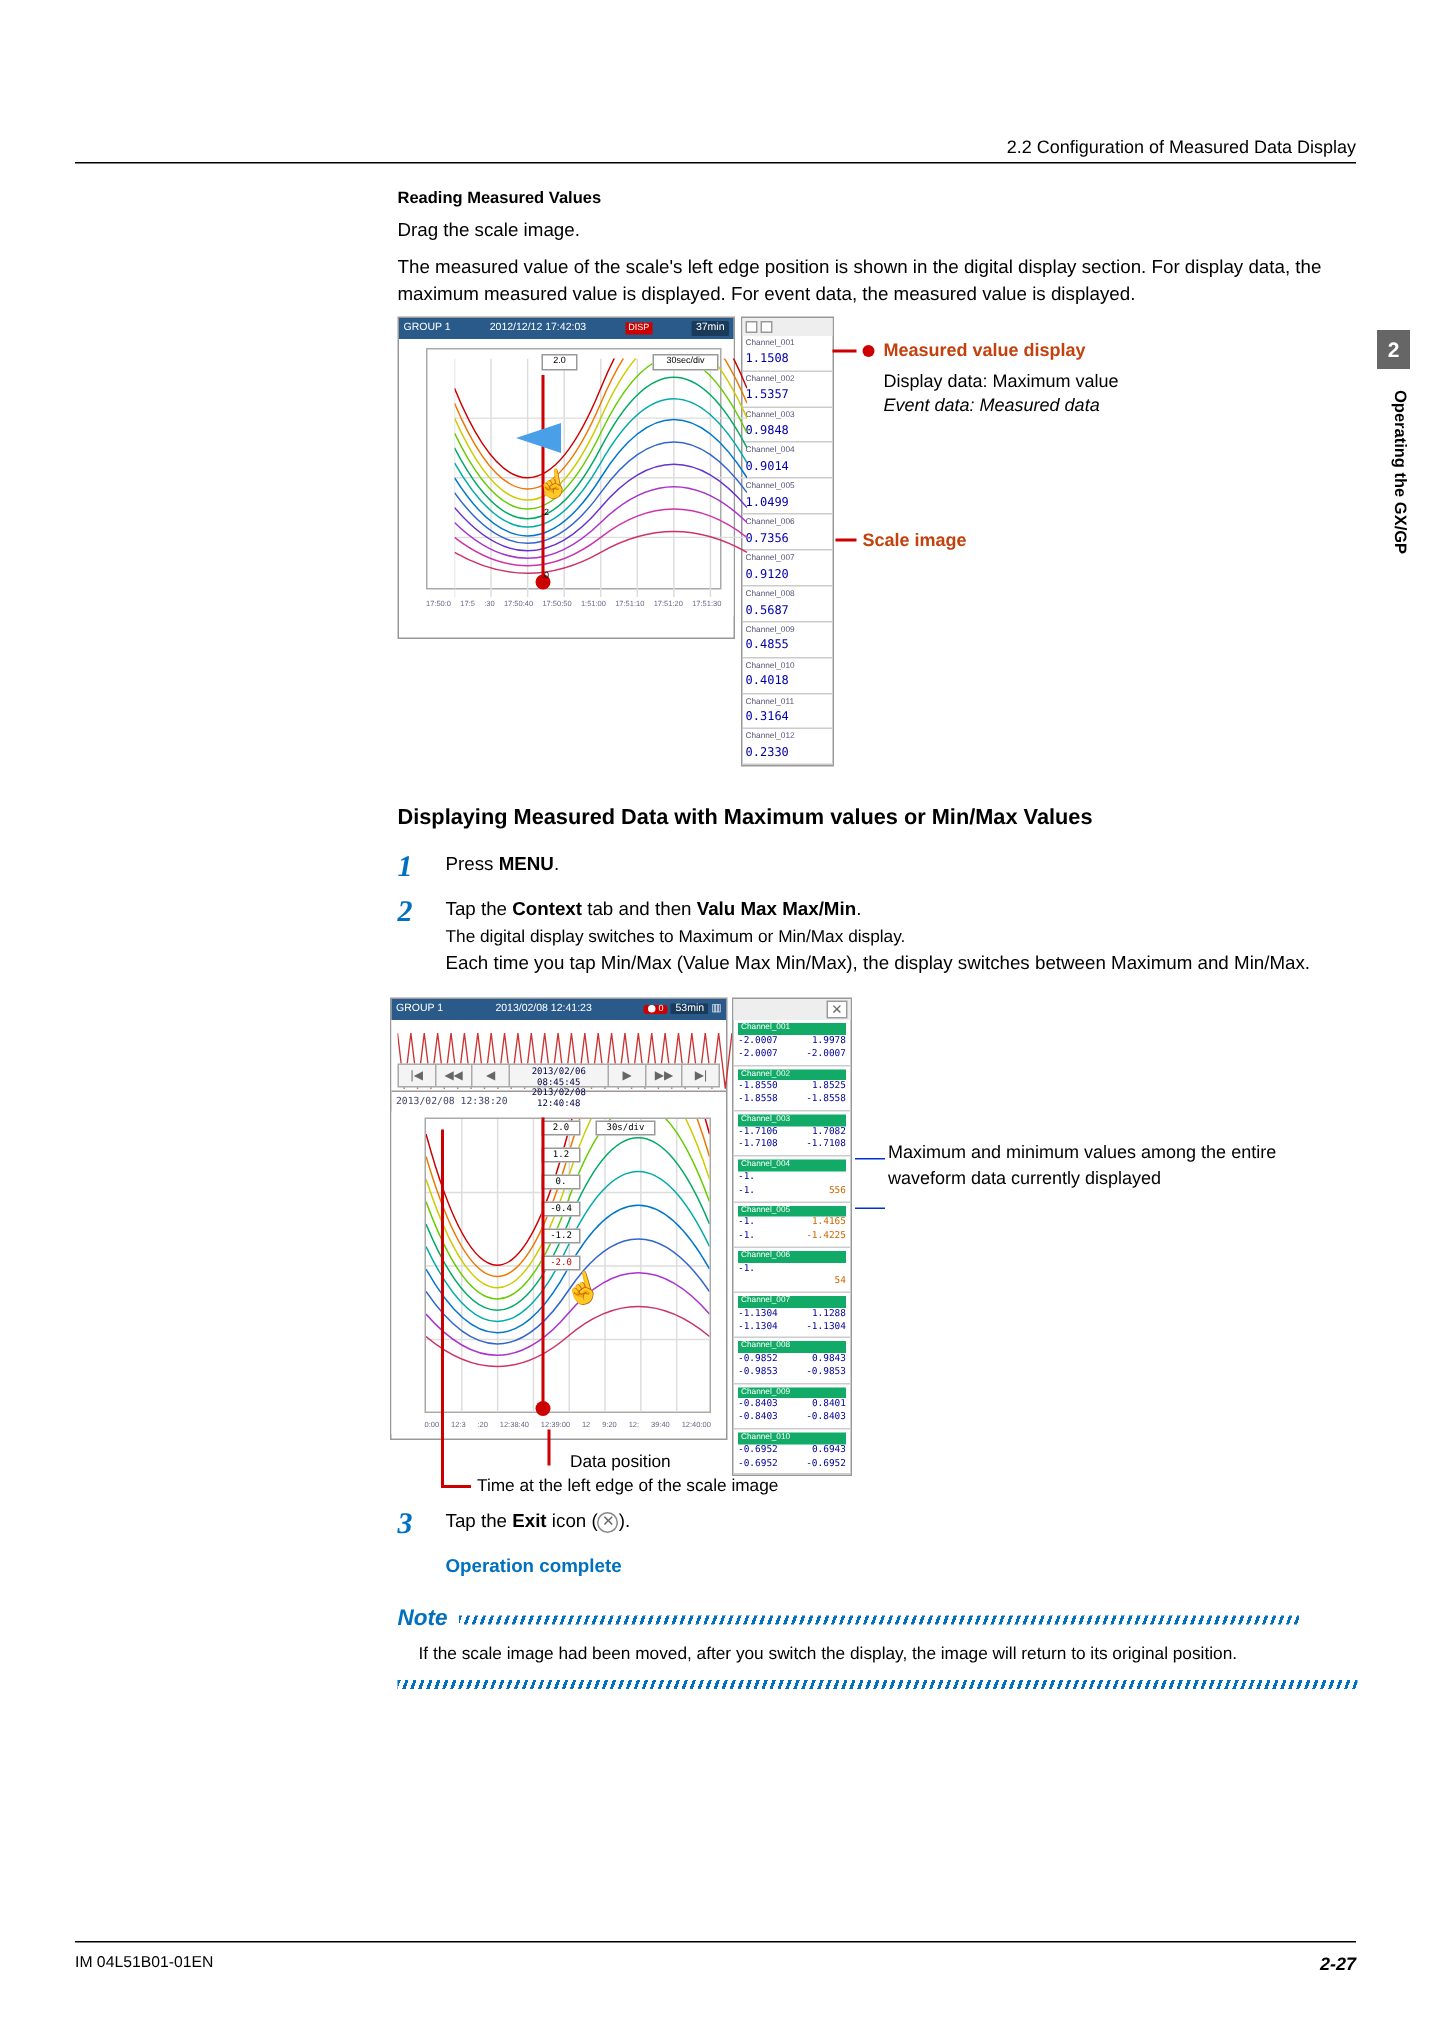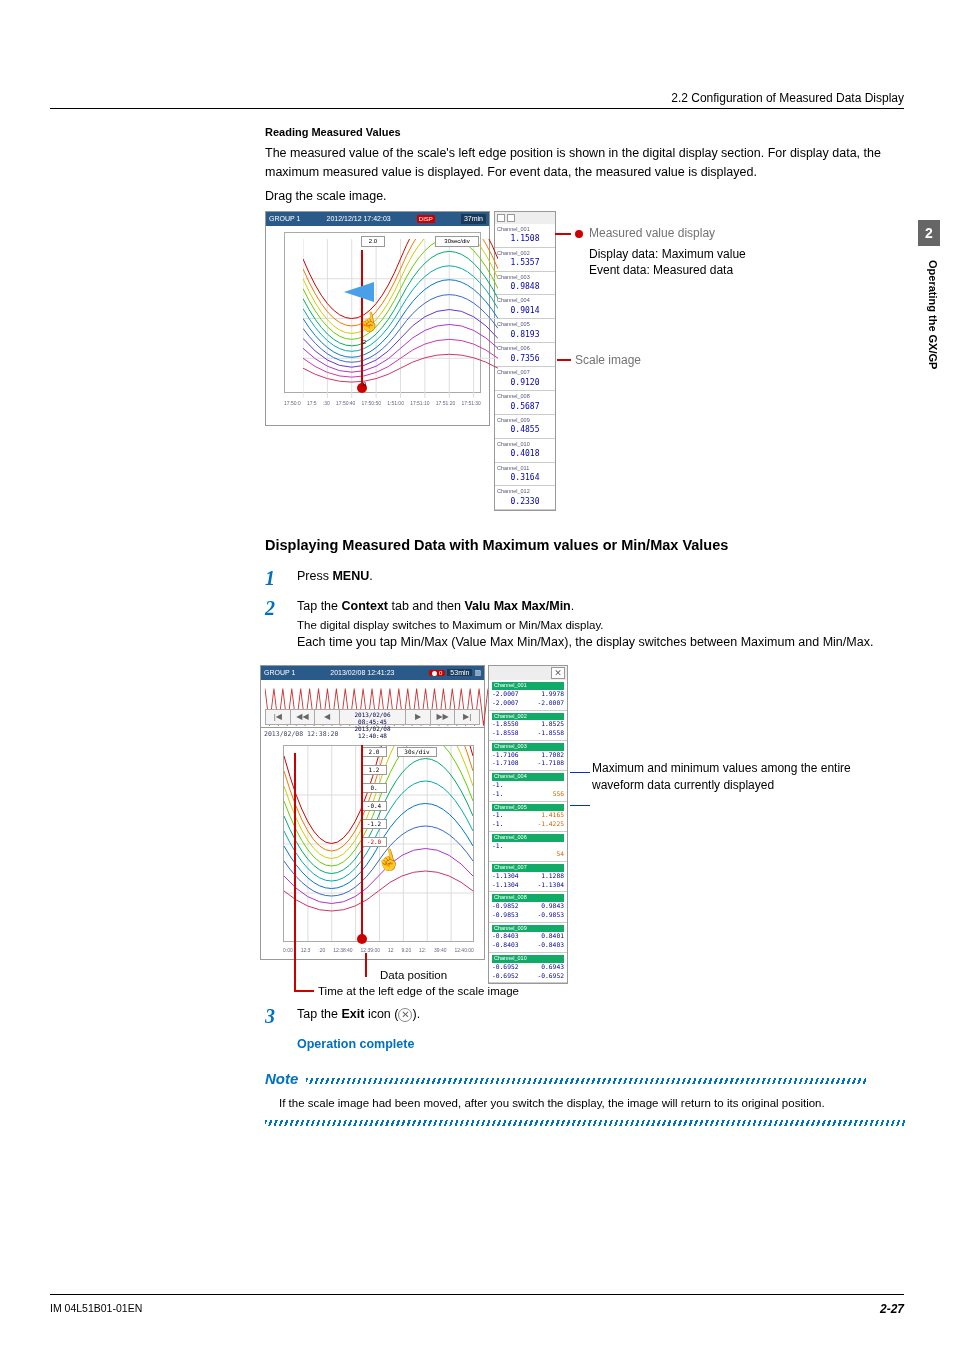--- a/index.html
+++ b/index.html
@@ -177,26 +177,26 @@
     gap:2px;
     align-items:center;
     padding:0 2px;
   }
   .vp-top .ico { width:8px; height:8px; border:1px solid #999; background:#fff;}
   .vp-row {
     border-bottom:1px solid #ccc;
     padding:2px 2px;
   }
   .vp-row .lbl{ font-size:5.5px; color:#557; display:block;}
-  .vp-row .val{ font-size:8px; color:#00a; text-align:center; display:block; font-family: monospace;}
+  .vp-row .val{ font-size:8px; color:#00a; text-align:left; display:block; font-family: monospace;}
   .callout {
     position:absolute;
     font-size:12px;
   }
-  .callout .bold { font-weight:normal; color:#737373;}
+  .callout .bold { font-weight:bold; color:#c2410c;}
   .callout .line1 { display:block; }
   .red-bullet {
     display:inline-block;
     width:8px;height:8px;
     background:#c00;
     border-radius:50%;
     vertical-align: middle;
     margin-right:6px;
   }
   .red-link {
@@ -454,22 +454,22 @@
 
 <div class="page">
   <div class="header-right">2.2  Configuration of Measured Data Display</div>
   <div class="hr-top"></div>
   <div class="side-tab">2</div>
   <div class="side-text">Operating the GX/GP</div>
 
   <div class="content">
 
     <div class="h1">Reading Measured Values</div>
+    <div class="para">Drag the scale image.</div>
     <div class="para">The measured value of the scale's left edge position is shown in the digital display section. For display data, the maximum measured value is displayed. For event data, the measured value is displayed.</div>
-    <div class="para">Drag the scale image.</div>
 
     <div class="fig1-wrap">
       <div class="fig1">
         <div class="trend-panel">
           <div class="tp-top">
             <span>GROUP 1</span>
             <span>2012/12/12 17:42:03</span>
             <span class="disp">DISP</span>
             <span class="badge">37min</span>
           </div>
@@ -541,21 +541,21 @@
               <div class="vp-row">
                 <span class="lbl">Channel_003</span>
                 <span class="val">0.9848</span>
               </div>
               <div class="vp-row">
                 <span class="lbl">Channel_004</span>
                 <span class="val">0.9014</span>
               </div>
               <div class="vp-row">
                 <span class="lbl">Channel_005</span>
-                <span class="val">0.8193</span>
+                <span class="val">1.0499</span>
               </div>
               <div class="vp-row">
                 <span class="lbl">Channel_006</span>
                 <span class="val">0.7356</span>
               </div>
               <div class="vp-row">
                 <span class="lbl">Channel_007</span>
                 <span class="val">0.9120</span>
               </div>
               <div class="vp-row">
@@ -578,21 +578,21 @@
                 <span class="lbl">Channel_012</span>
                 <span class="val">0.2330</span>
               </div>
             </div>
         </div>
       </div>
       <div class="red-link" style="left:290px;top:22px;width:16px;"></div>
       <div class="callout" style="left:310px;top:14px;">
         <span class="red-bullet"></span><span class="bold">Measured value display</span>
         <span class="line1" style="margin-left:14px;margin-top:4px;">Display data: Maximum value</span>
-        <span class="line1" style="margin-left:14px;">Event data: Measured data</span>
+        <span class="line1" style="margin-left:14px;font-style:italic;">Event data: Measured data</span>
       </div>
       <div class="red-link" style="left:292px;top:148px;width:14px;"></div>
       <div class="callout" style="left:310px;top:141px;text-align:right;">
         <span class="bold">Scale image</span>
       </div>
     </div>
 
     <div class="h2">Displaying Measured Data with Maximum values or Min/Max Values</div>
 
     <div class="step">

